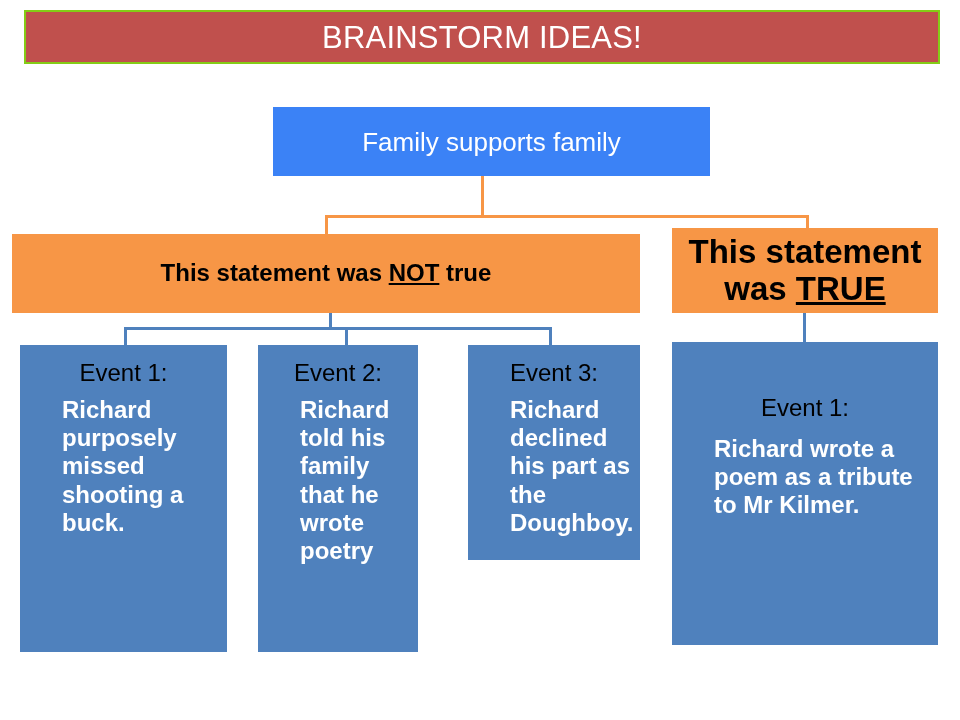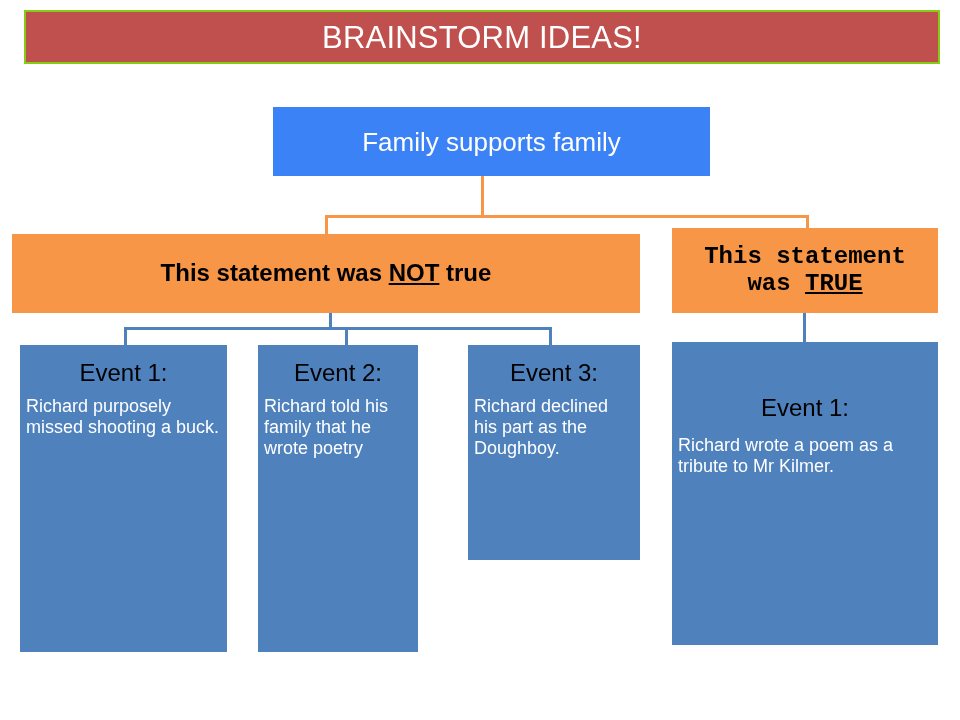--- a/index.html
+++ b/index.html
@@ -87,21 +87,21 @@
     width: 628px;
     height: 79px;
   }
   #orange-not .node-text { font-size: 24px; }
   #orange-true {
     left: 672px;
     top: 228px;
     width: 266px;
     height: 85px;
   }
-  #orange-true .node-text { font-size: 24px; font-family: Liberation Mono, monospace; }
+  #orange-true .node-text { font-size: 33px; }
   .u { text-decoration: underline; }
 
   
   .blue-card {
     position: absolute;
     background: #4F81BD;
     box-sizing: border-box;
     display: flex;
     flex-direction: column;
     align-items: center;
@@ -109,23 +109,24 @@
   }
   .blue-card .event-head {
     color: #000000;
     font-size: 24px;
     font-weight: 400;
     line-height: 1.15;
     margin-bottom: 9px;
   }
   .blue-card .event-body {
     color: #FFFFFF;
-    font-size: 18px;
-    font-weight: 400;
+    font-size: 24px;
+    font-weight: 700;
     line-height: 1.18;
+    margin-left: 36px;
   }
   #blue-1 { left: 20px;  top: 345px; width: 207px; height: 307px; }
   #blue-2 { left: 258px; top: 345px; width: 160px; height: 307px; }
   #blue-3 { left: 468px; top: 345px; width: 172px; height: 215px; }
   #blue-4 {
     left: 672px; top: 342px; width: 266px; height: 303px;
     justify-content: flex-start;
     padding-top: 52px;
   }
   #blue-4 .event-head { margin-bottom: 13px; }

